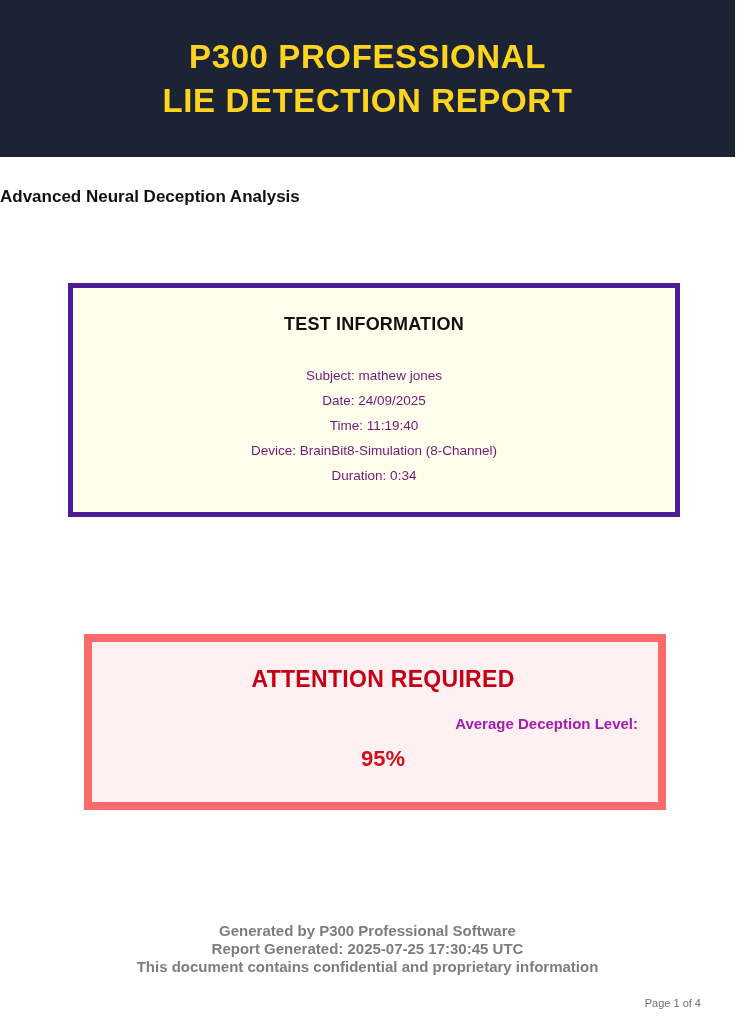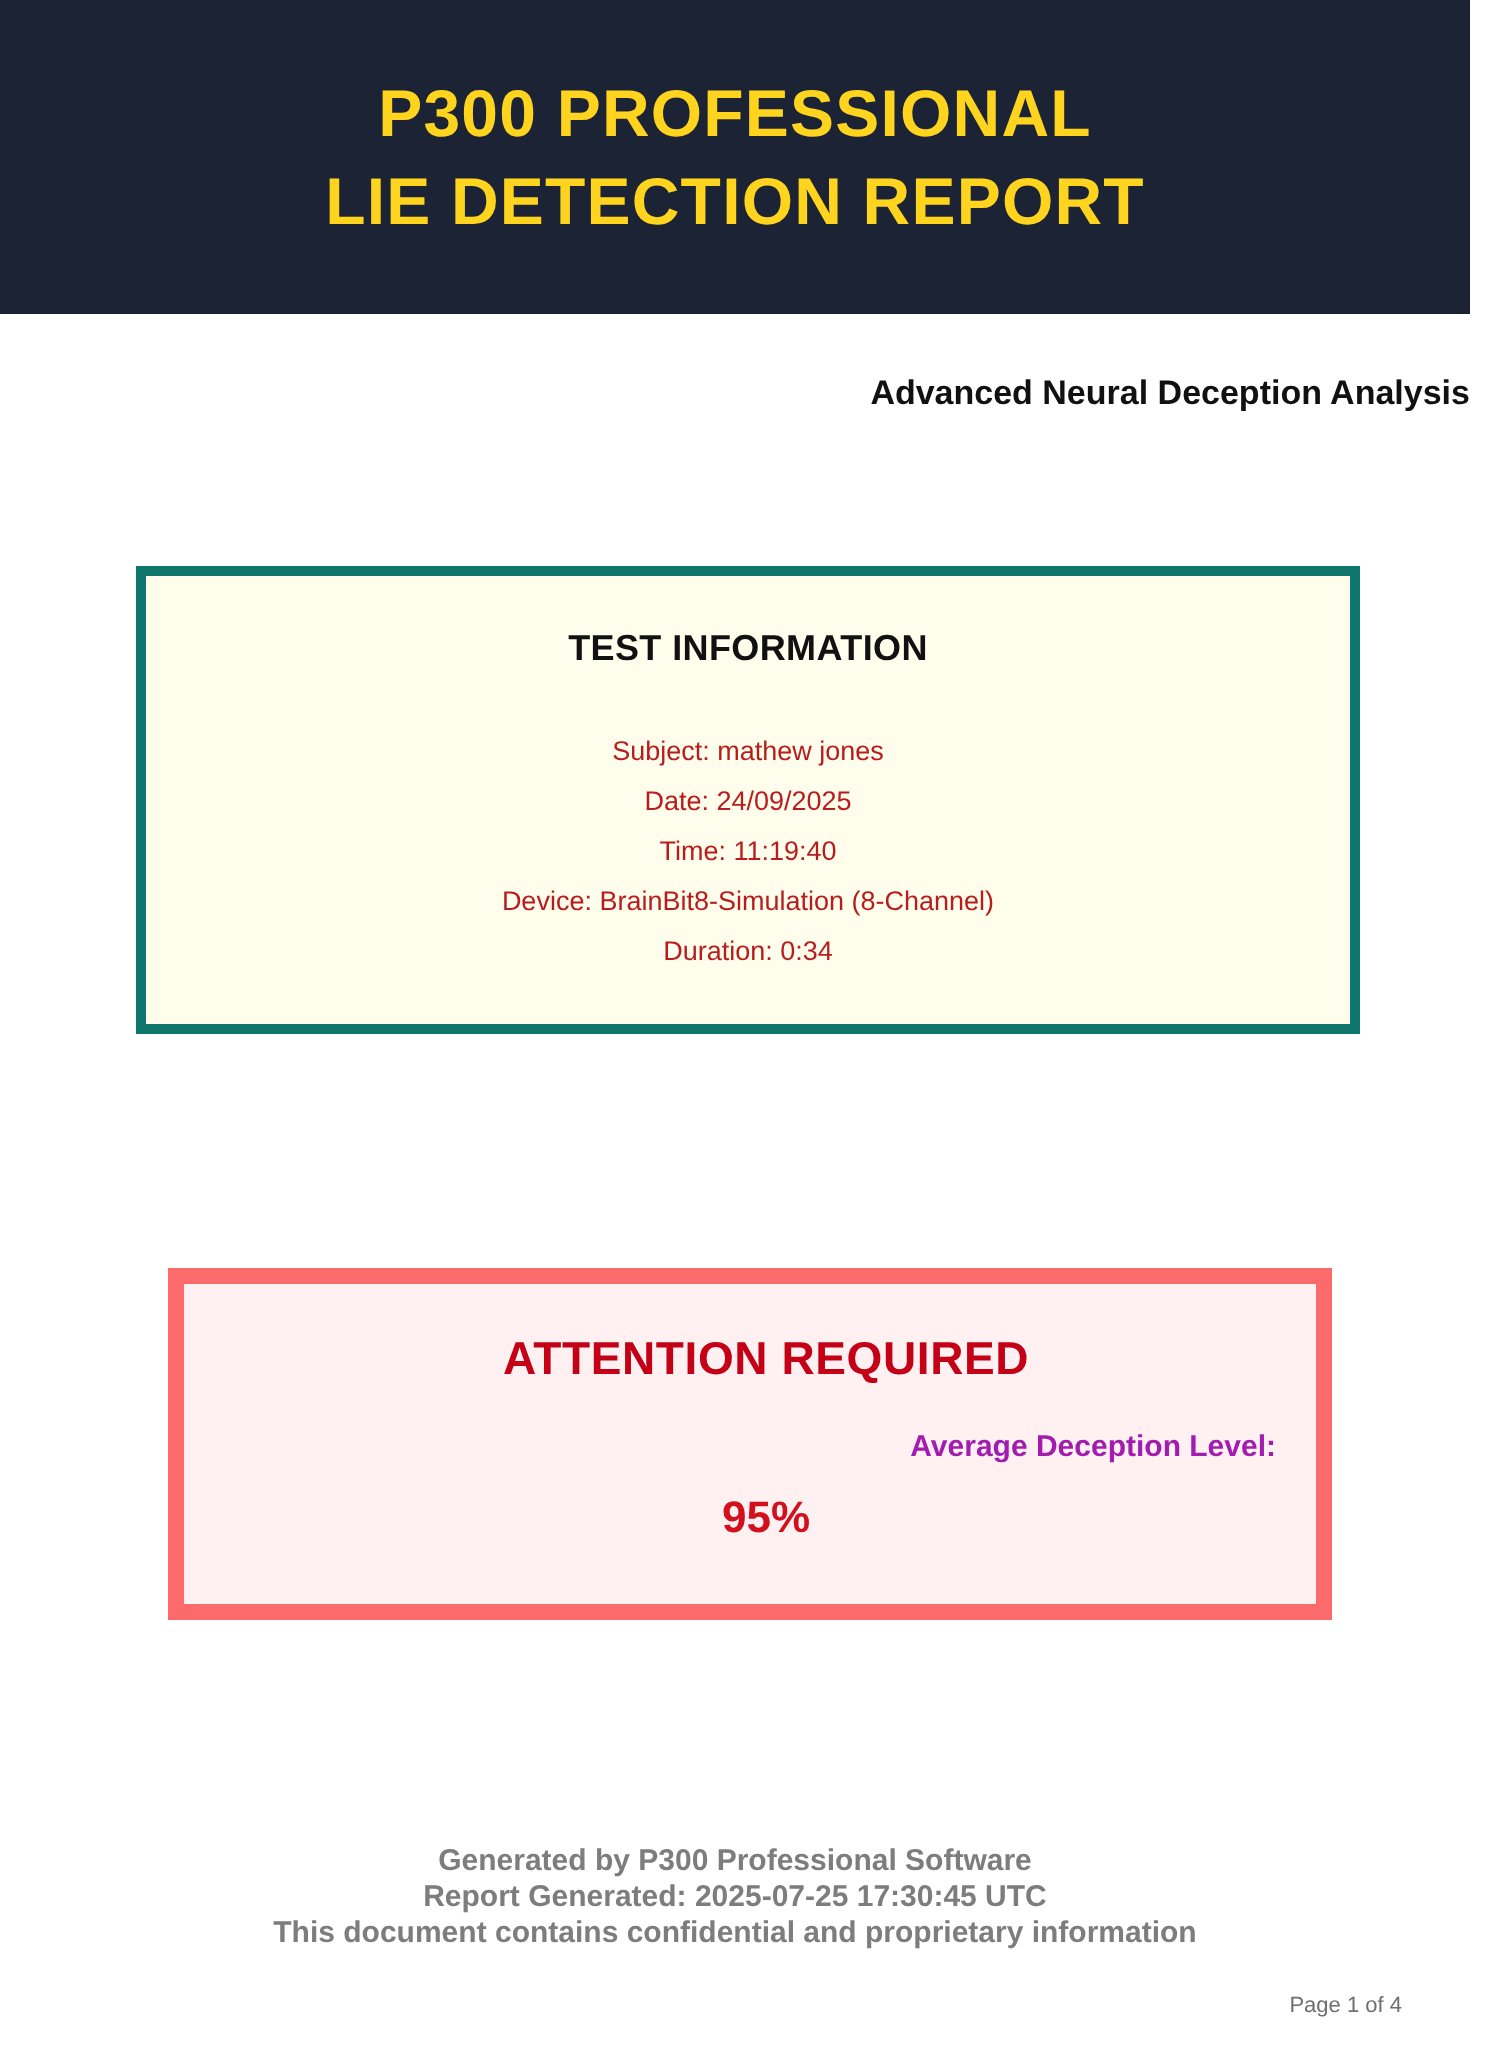--- a/index.html
+++ b/index.html
@@ -35,49 +35,49 @@
     color: #ffd41f;
     font-size: 33px;
     font-weight: bold;
     letter-spacing: 0.6px;
     line-height: 44px;
     text-align: center;
   }
 
   
   .subtitle {
-    text-align: right;
+    text-align: left;
     font-size: 17px;
     font-weight: bold;
     color: #111111;
     margin-top: 30px;
   }
 
   
   .info-card {
     position: absolute;
     left: 68px;
     top: 283px;
     width: 612px;
     box-sizing: border-box;
     background: #fffdec;
-    border: 5px solid #0f766e;
+    border: 5px solid #4c1d95;
     padding: 26px 20px 24px 20px;
     text-align: center;
   }
   .info-card-title {
     font-size: 18px;
     font-weight: bold;
     color: #111111;
     margin-bottom: 28px;
     letter-spacing: 0.2px;
   }
   .info-row {
     font-size: 13.5px;
-    color: #b91c1c;
+    color: #701a75;
     line-height: 25px;
   }
 
   
   .alert-card {
     position: absolute;
     left: 84px;
     top: 634px;
     width: 582px;
     box-sizing: border-box;

